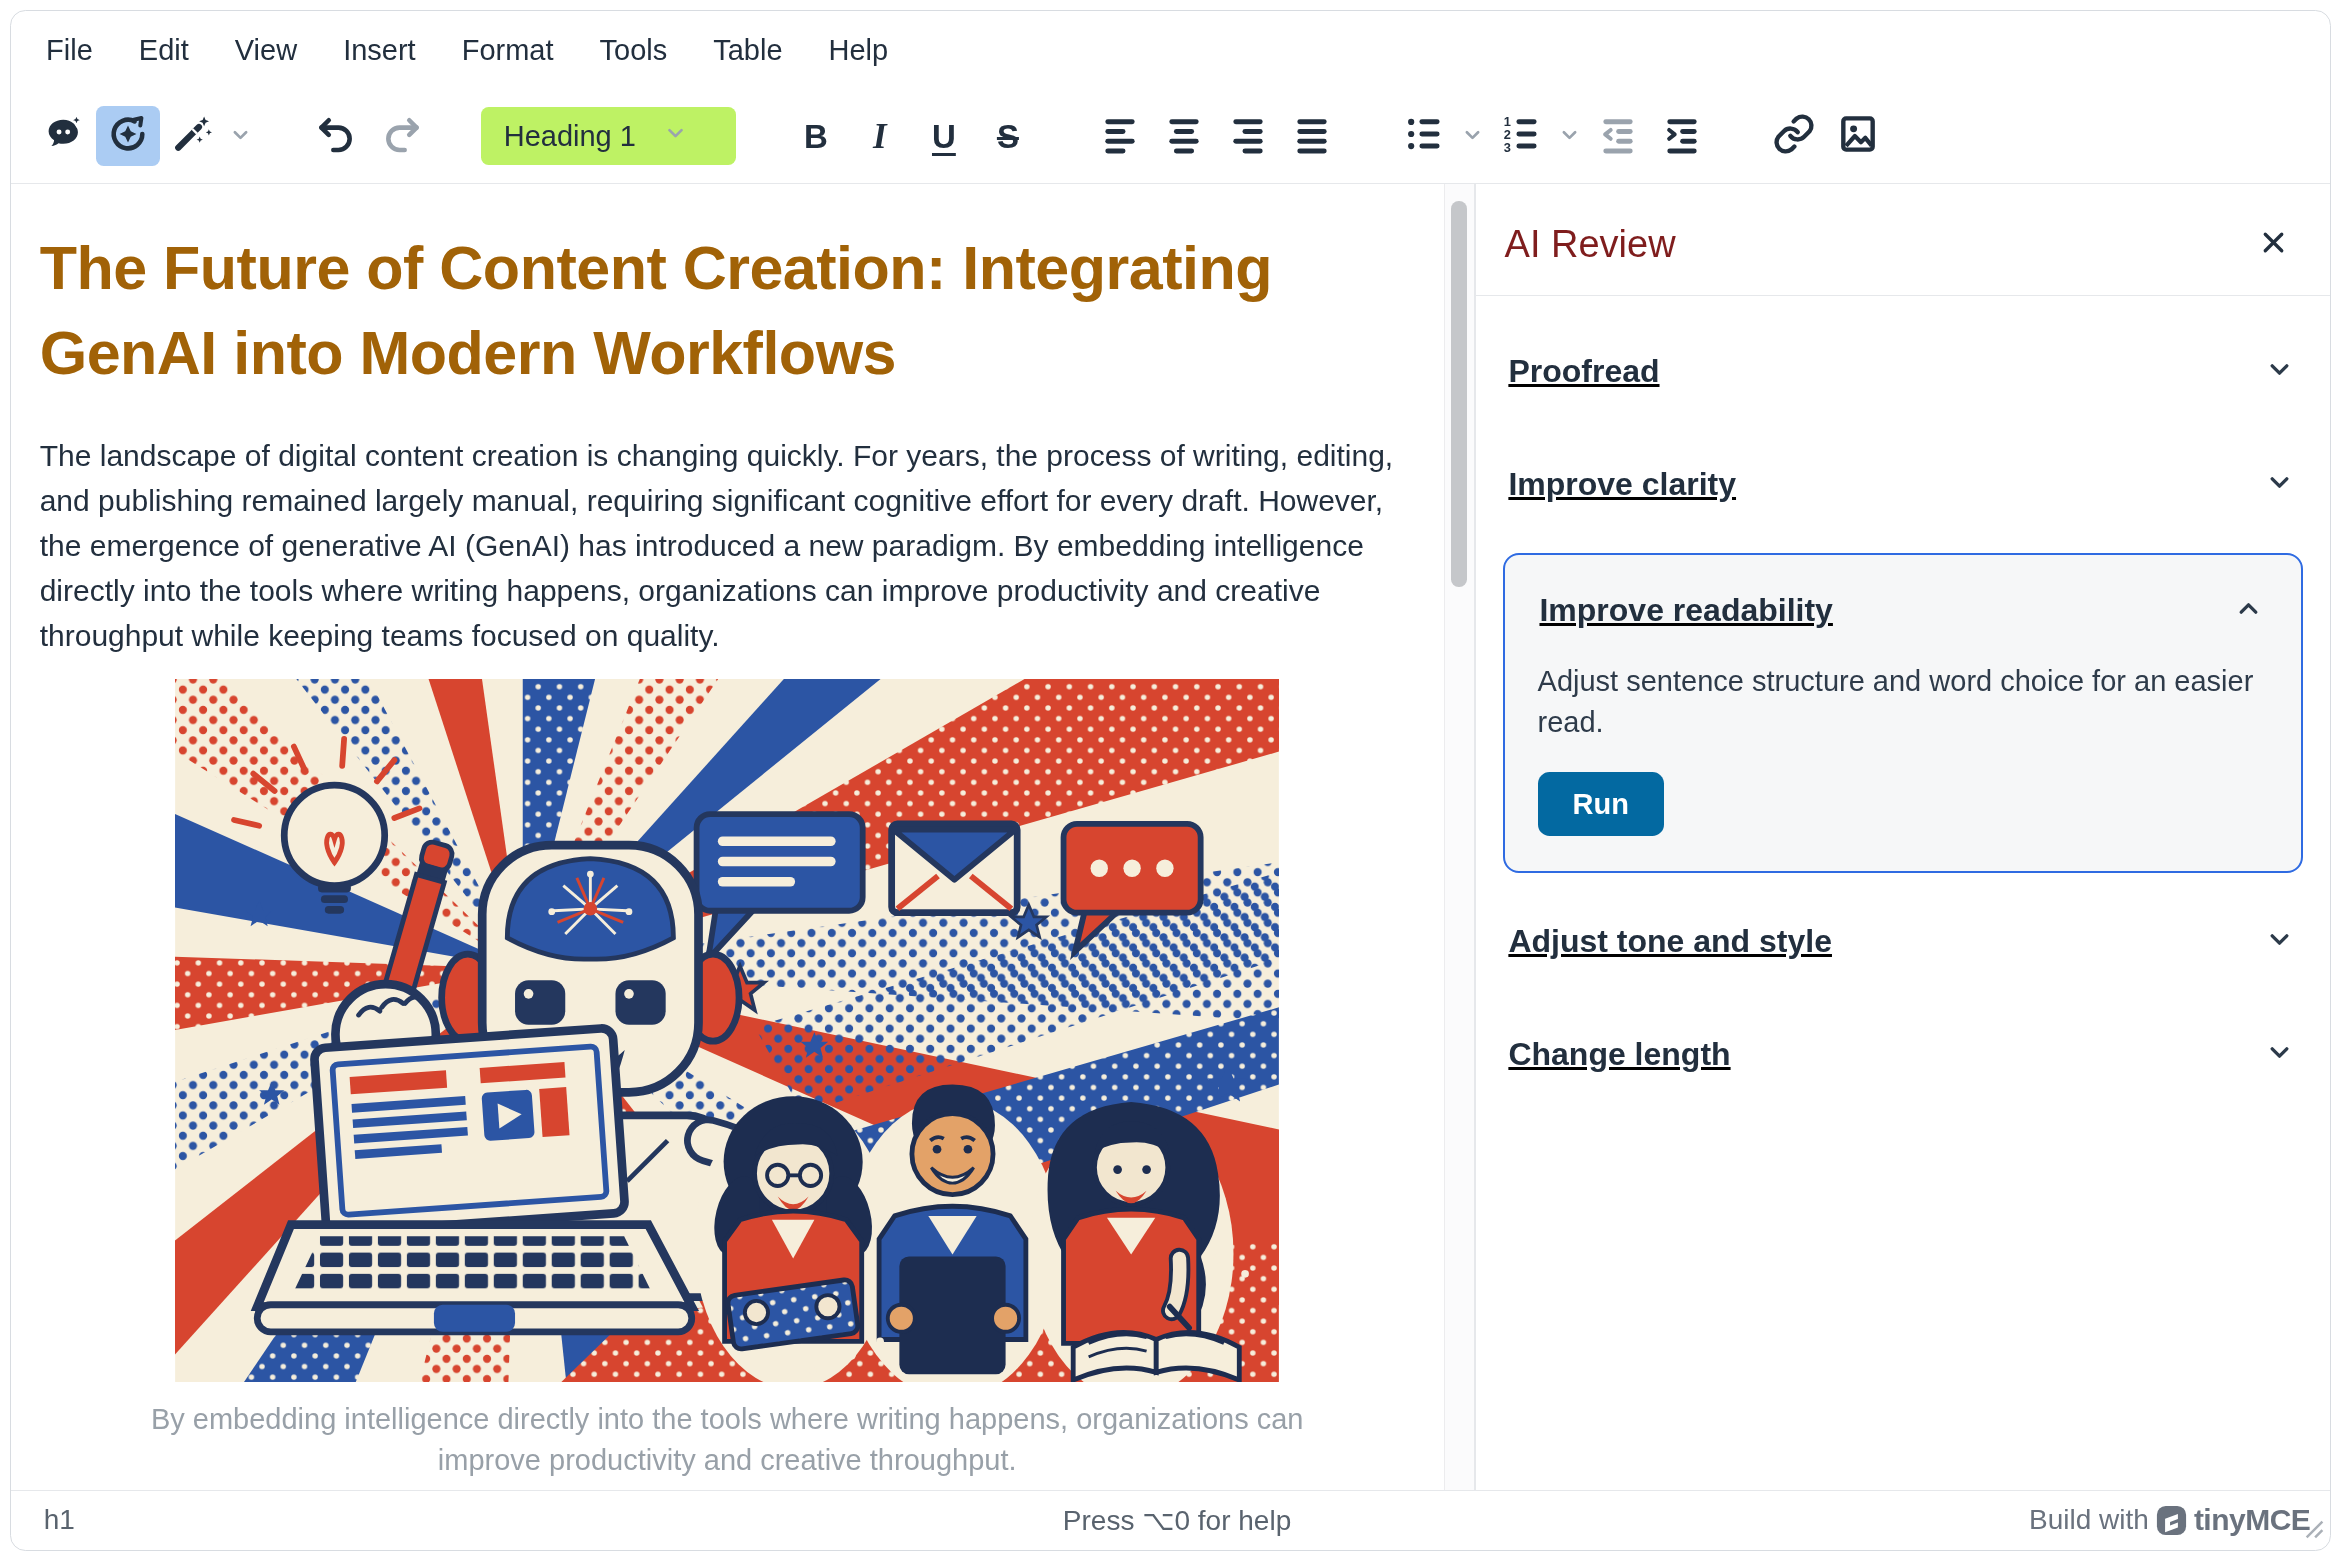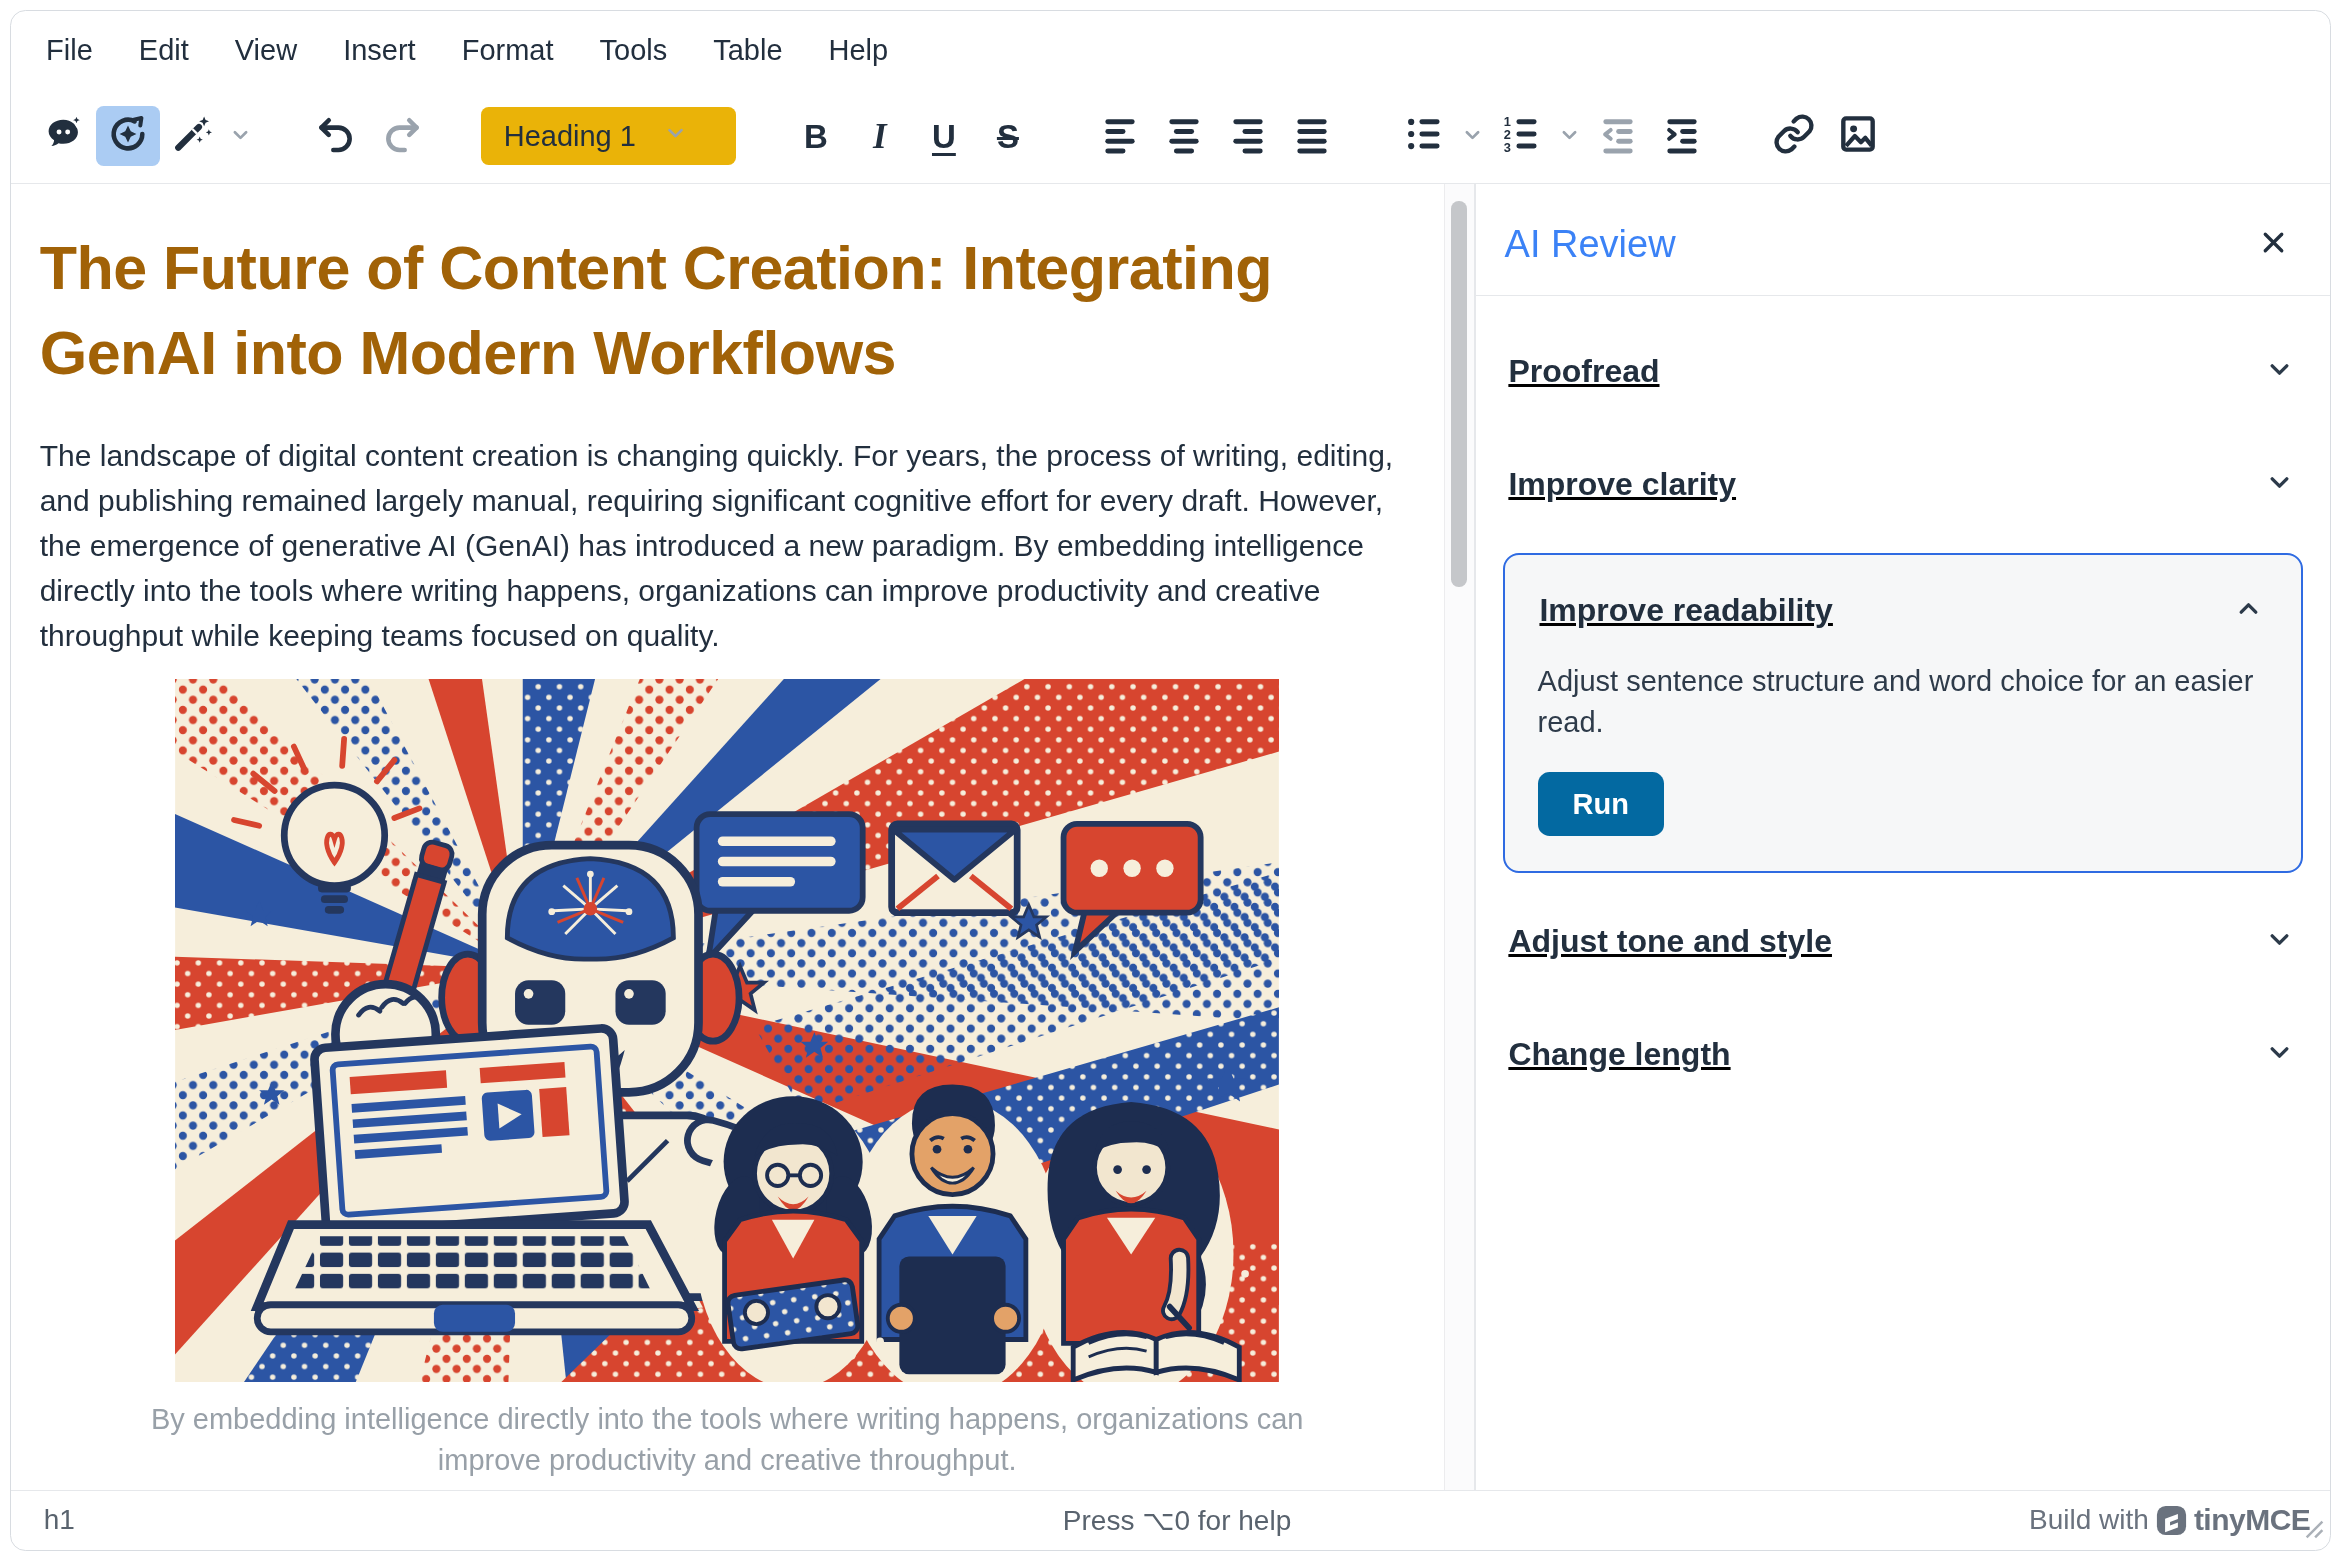--- a/index.html
+++ b/index.html
@@ -8,21 +8,21 @@
     border:1.9px solid #d8dce1;border-radius:15.4px;box-sizing:border-box;display:flex;flex-direction:column;overflow:hidden;}
   
   .menubar{height:79px;display:flex;align-items:center;padding-left:15.4px;flex:none;gap:6px;}
   .menu-item{font-size:29px;color:#222f3e;padding:9.7px 20px;border-radius:5.8px;cursor:default;}
   
   .toolbar{height:93px;display:flex;align-items:center;padding-left:21px;flex:none;border-bottom:1.9px solid #e6e8eb;}
   .tb-btn{width:64px;height:60px;border-radius:7.7px;display:flex;align-items:center;justify-content:center;flex:none;}
   .tb-btn.active{background:#abccf3;}
   .tb-chev{width:33px;height:60px;display:flex;align-items:center;justify-content:center;flex:none;}
   .tb-gap{width:48px;flex:none;}
-  .fmt-select{height:58px;min-width:243px;background:#eab308;border-radius:7.7px;display:flex;align-items:center;
+  .fmt-select{height:58px;min-width:243px;background:#bef264;border-radius:7.7px;display:flex;align-items:center;
     padding:0 21px 0 23px;box-sizing:border-box;justify-content:space-between;flex:none;}
   .fmt-select span{font-size:29px;color:#222f3e;margin-right:25px;}
   .glyph{font-size:33px;color:#222f3e;font-weight:700;line-height:1;}
   .glyph.i{font-style:italic;font-weight:600;font-family:"Liberation Serif",serif;font-size:35px;}
   .glyph.u{text-decoration:underline;text-underline-offset:4.8px;text-decoration-thickness:2.9px;font-weight:600;}
   .glyph.s{text-decoration:line-through;text-decoration-thickness:2.9px;font-weight:600;}
   
   .main{flex:1;display:flex;min-height:0;}
   .editor{width:1433px;flex:none;overflow:hidden;position:relative;padding:0 29px;box-sizing:border-box;}
   .editor h1{font-size:61px;line-height:85px;font-weight:700;color:#a16207;letter-spacing:-0.5px;margin:42px 0 0 0;max-width:1352px;}
@@ -31,21 +31,21 @@
   .illus{width:1104px;height:703px;display:inline-block;}
   figcaption{font-size:29px;line-height:41px;color:#98a0a8;margin:13.5px auto 0;max-width:1255px;text-align:center;}
   
   .scrollcol{width:29px;flex:none;background:#fbfbfc;border-left:1px solid #ececee;position:relative;}
   .thumb{position:absolute;left:6.8px;top:17.4px;width:15.4px;height:386px;border-radius:7.7px;background:#c5c7ca;}
   .vdivider{width:1.9px;background:#e6e8eb;flex:none;}
   
   .sidebar{flex:1;display:flex;flex-direction:column;min-width:0;}
   .sb-head{height:112px;display:flex;align-items:center;justify-content:space-between;
     padding:9.7px 29px 0 29px;border-bottom:1.9px solid #e6e8eb;box-sizing:border-box;flex:none;}
-  .sb-title{font-size:38px;color:#3b82f6;}
+  .sb-title{font-size:38px;color:#7f1d1d;}
   .sb-close{width:54px;height:54px;display:flex;align-items:center;justify-content:center;border-radius:7.7px;}
   .sb-body{padding:19.3px 27px;overflow:hidden;}
   .acc-row{display:flex;align-items:center;justify-content:space-between;padding:37px 5.8px;text-decoration:underline;}
   .acc-label{font-size:32px;font-weight:700;color:#222f3e;}
   .acc-card{border:2.9px solid #2f6be2;border-radius:16px;background:#f6f7f8;padding:31px 33px 35px;margin:11.6px 0;}
   .acc-card .acc-row{padding:5.8px 1.9px;}
   .acc-desc{font-size:29px;line-height:41px;color:#2e3b4a;margin-top:25px;max-width:753px;}
   .run-btn{margin-top:29px;display:inline-block;background:#0369a1;color:#fff;font-size:29px;font-weight:700;
     padding:15.4px 35px;border-radius:11.6px;border:none;}
   

